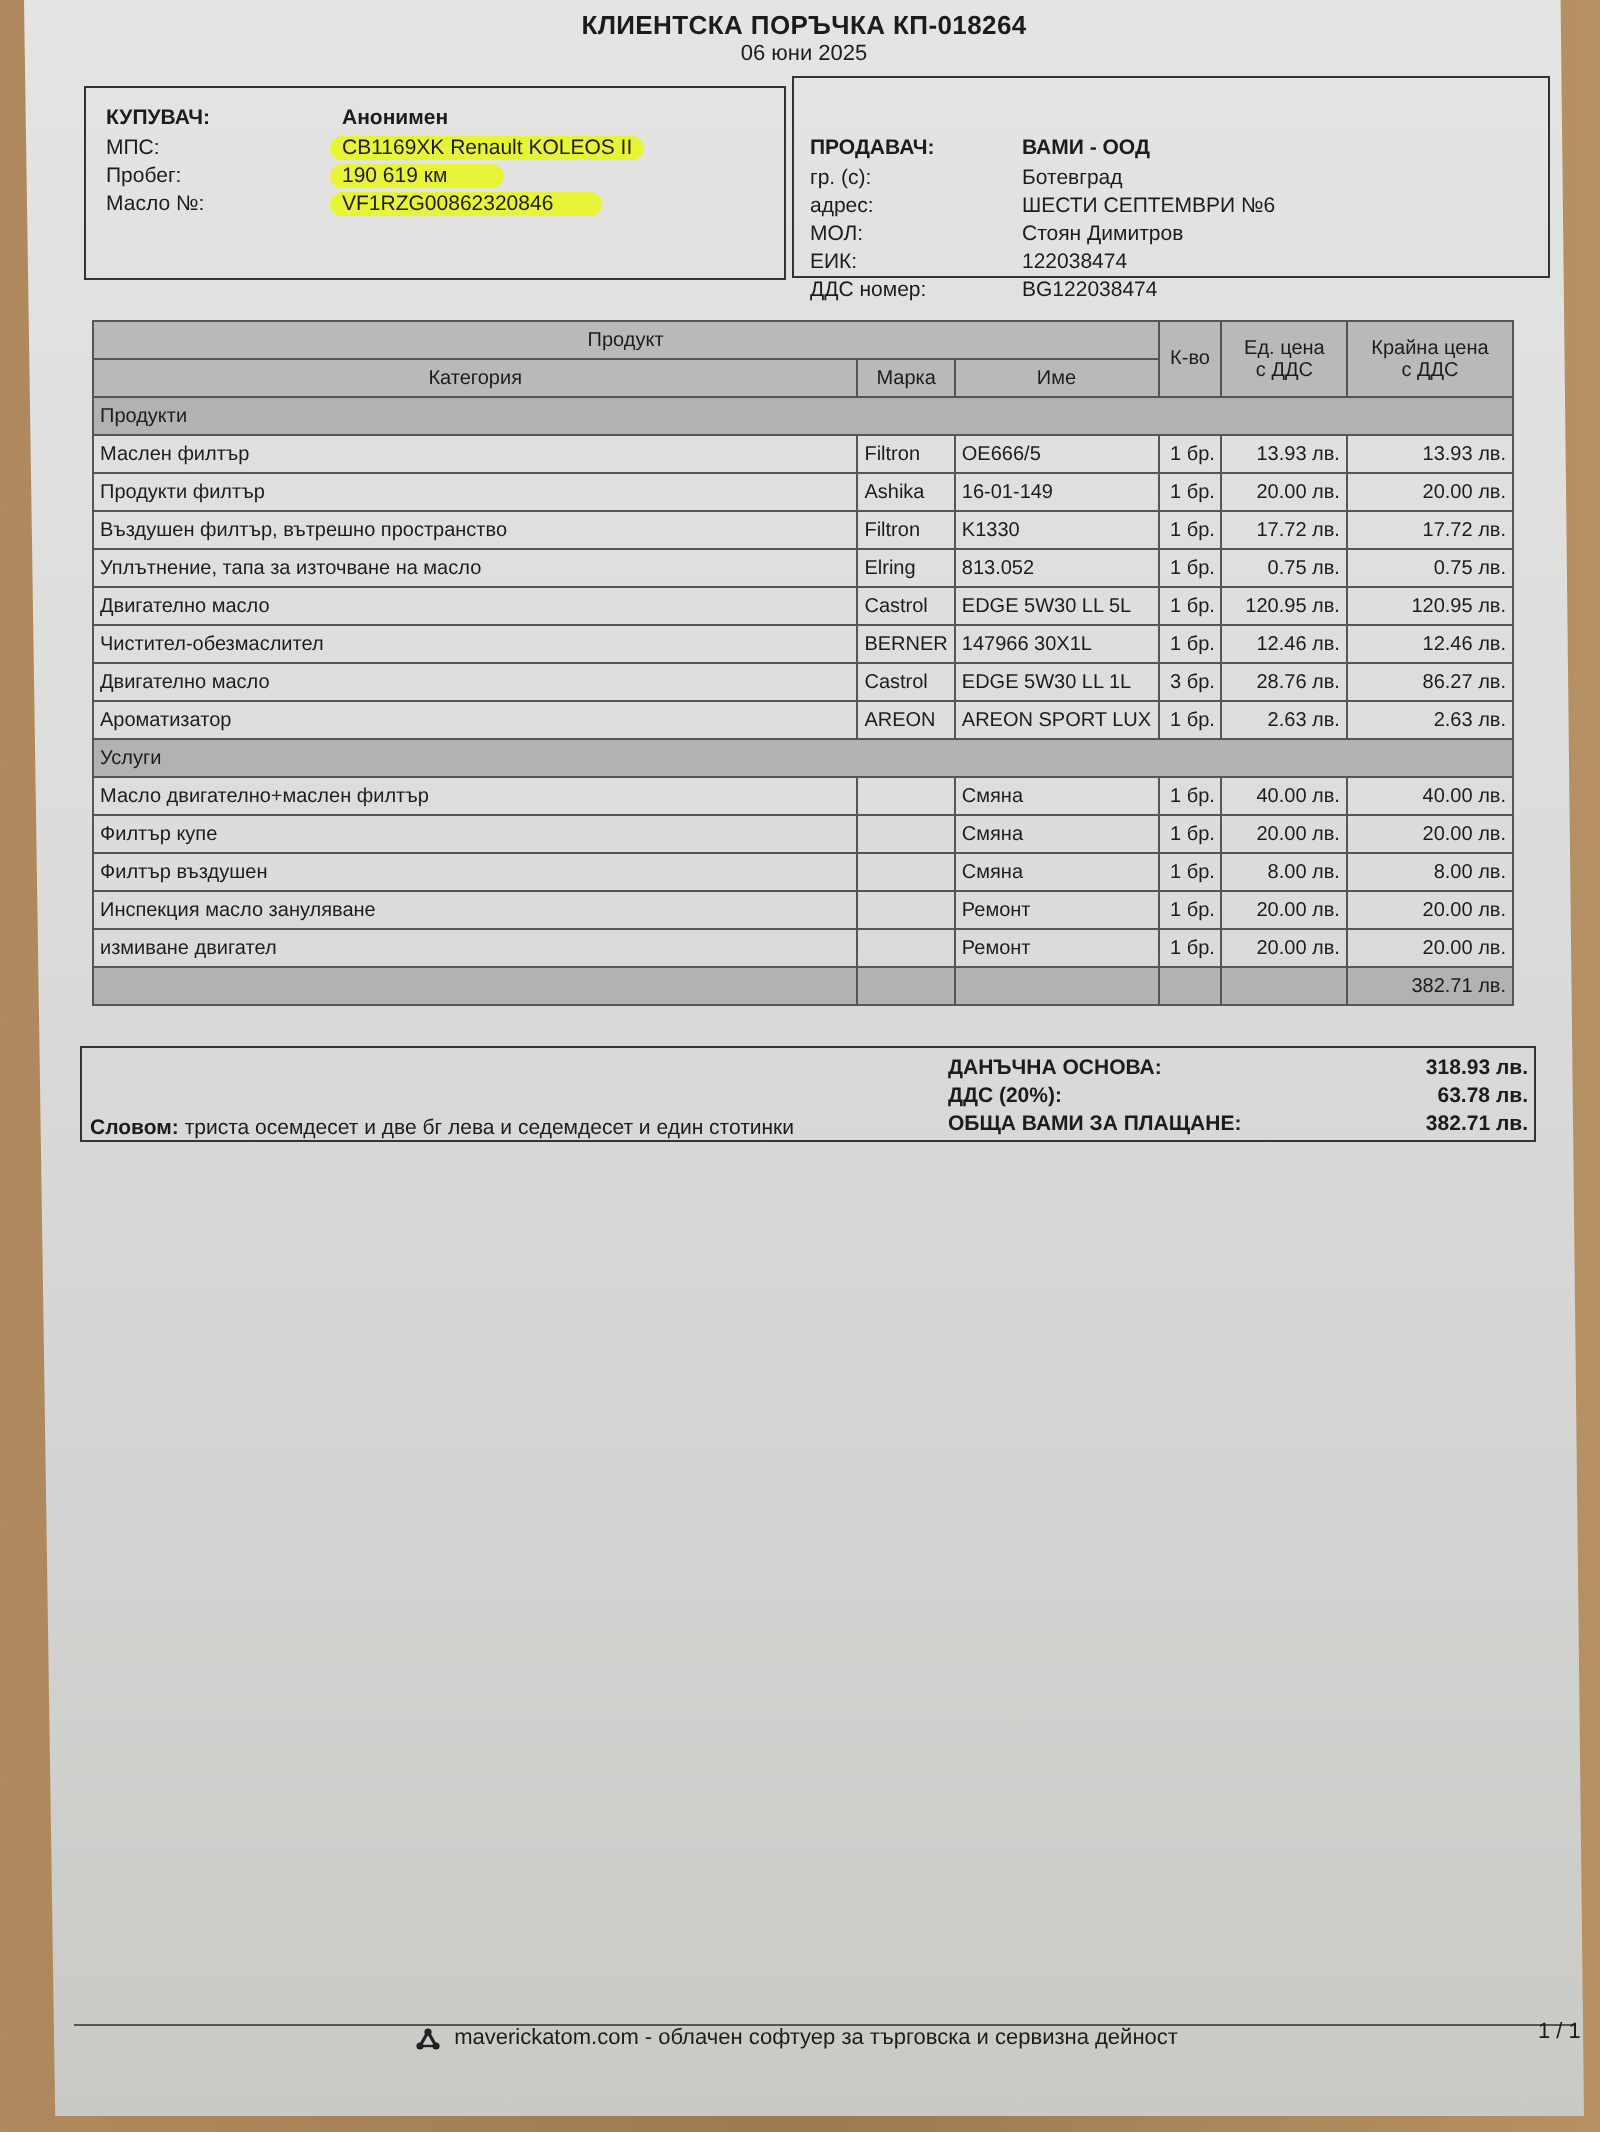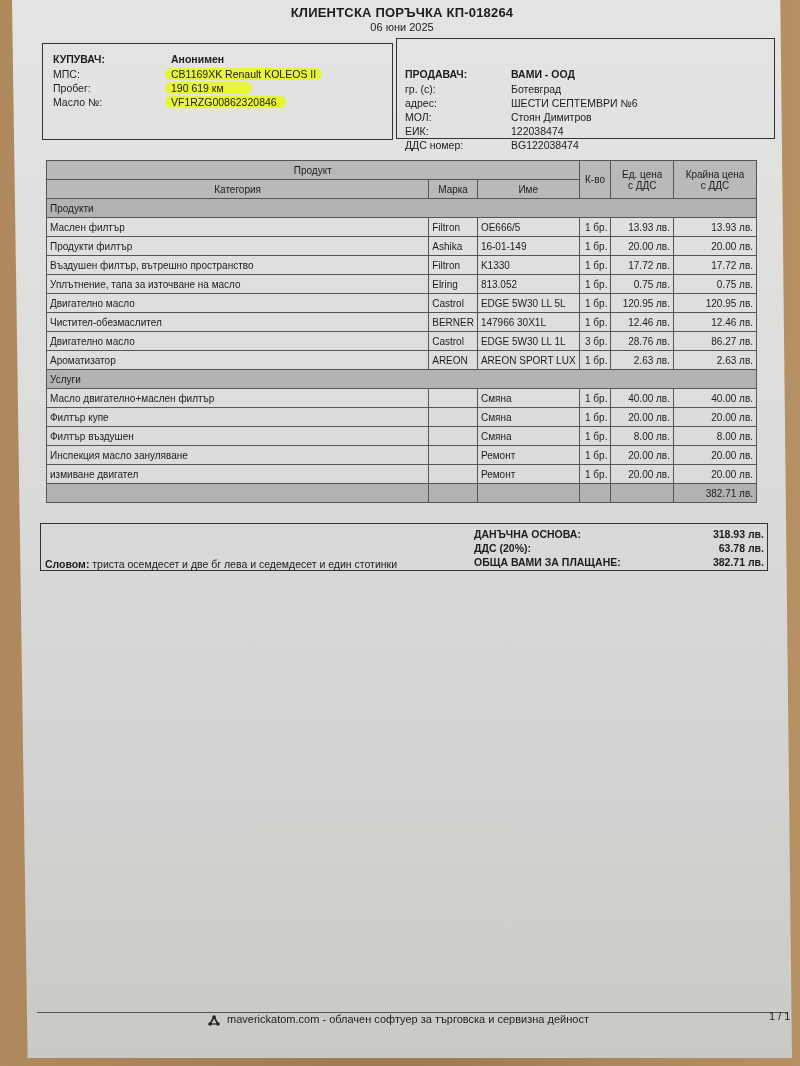--- a/index.html
+++ b/index.html
@@ -74,21 +74,21 @@
       <span class="k bold" style="top:0">КУПУВАЧ:</span>
       <span class="v bold" style="left:118px;top:0">Анонимен</span>
 
       <span class="k" style="top:15px">МПС:</span>
       <span class="v" style="left:118px;top:15px"><span class="hl">CB1169XK Renault KOLEOS II</span></span>
 
       <span class="k" style="top:29px">Пробег:</span>
       <span class="v" style="left:118px;top:29px"><span class="hl" style="padding-right:28px">190 619 км</span></span>
 
       <span class="k" style="top:43px">Масло №:</span>
-      <span class="v" style="left:118px;top:43px"><span class="hl" style="padding-right:9px">VF1RZG00862320846</span></span>
+      <span class="v" style="left:118px;top:43px"><span class="hl" style="padding-right:24px">VF1RZG00862320846</span></span>
     </div>
   </div>
 
   <div class="box seller">
     <div class="kv" style="left:8px;top:28px;width:360px;height:86px;">
       <span class="k bold" style="top:0">ПРОДАВАЧ:</span>
       <span class="v bold" style="left:106px;top:0">ВАМИ - ООД</span>
 
       <span class="k" style="top:15px">гр. (с):</span>
       <span class="v" style="left:106px;top:15px">Ботевград</span>

